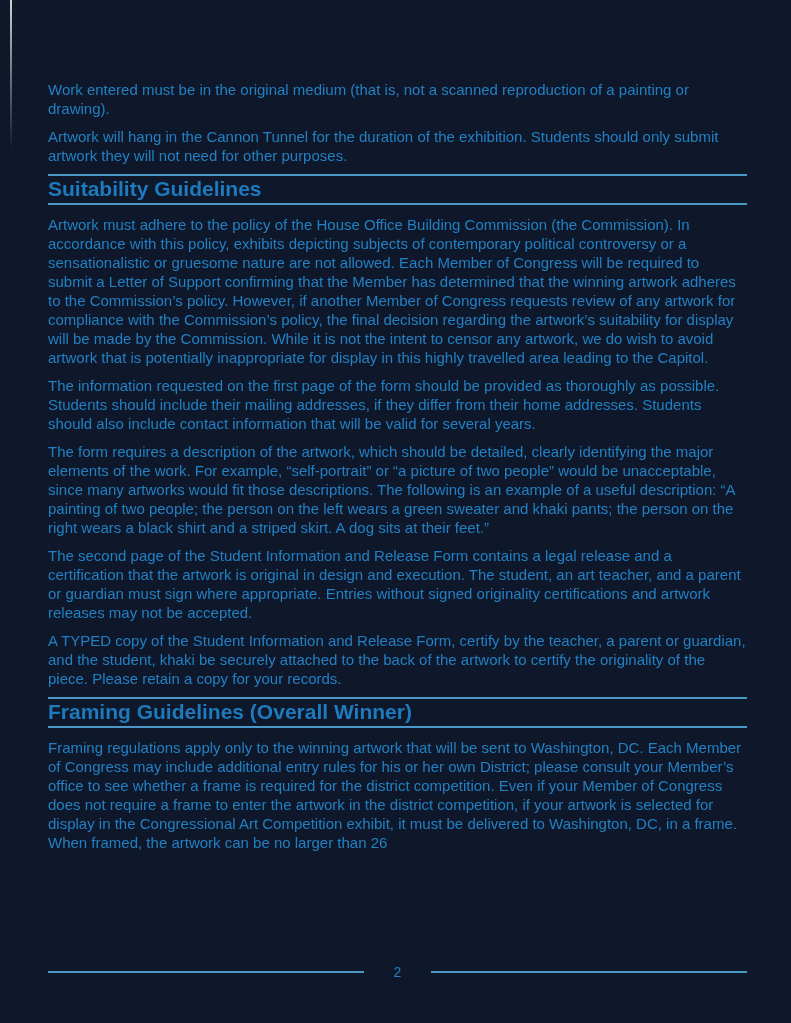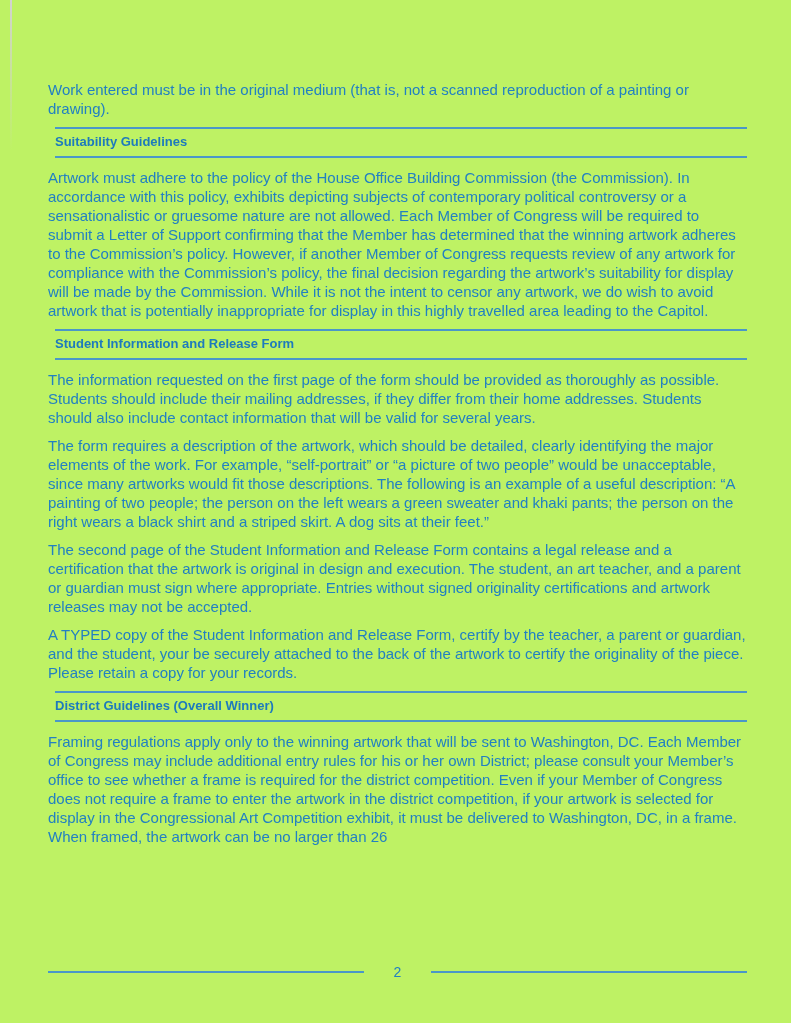--- a/index.html
+++ b/index.html
@@ -1,20 +1,20 @@
 <!DOCTYPE html>
 <html><head>
 <meta charset="utf-8">
 <style>
   html, body { margin: 0; padding: 0; background: #ffffff; }
   .page {
     position: relative;
     width: 791px;
     height: 1023px;
-    background: #bef264;
+    background: #0f172a;
     font-family: "Liberation Sans", sans-serif;
     color: #2280c2;
     overflow: hidden;
   }
   .page-edge {
     position: absolute;
     left: 10px;
     top: 0;
     width: 2px;
     height: 150px;
@@ -24,25 +24,25 @@
     position: absolute;
     left: 48px;
     top: 80px;
     width: 699px;
     font-size: 15px;
     line-height: 19px;
   }
   .content p { margin: 0 0 9px 0; }
   .content b { font-weight: normal; }
   .section-heading {
-    margin: 7px 0 10px 7px;
+    margin: 7px 0 10px 0;
     padding: 4px 0 5px 0;
     border-top: 2px solid #4a97c8;
     border-bottom: 2px solid #4a97c8;
-    font-size: 13px;
+    font-size: 21px;
     font-weight: bold;
     line-height: 18px;
     color: #1d7abd;
   }
   .footer {
     position: absolute;
     left: 48px;
     right: 44px;
     top: 964px;
     display: flex;
@@ -64,37 +64,37 @@
 <body>
 
 <div class="page">
 
   <div class="page-edge"></div>
 
   <main class="content">
 
     <p>Work entered must be in the original medium (that is, not a scanned reproduction of a painting or drawing).</p>
 
+    <p>Artwork will hang in the Cannon Tunnel for the duration of the exhibition. Students should only submit artwork they will not need for other purposes.</p>
 
     <h2 class="section-heading">Suitability Guidelines</h2>
 
     <p>Artwork must adhere to the policy of the House Office Building Commission (the Commission). In accordance with this policy, exhibits depicting subjects of contemporary political controversy or a sensationalistic or gruesome nature are not allowed. Each Member of Congress will be required to submit a Letter of Support confirming that the Member has determined that the winning artwork adheres to the Commission’s policy.  However, if another Member of Congress requests review of any artwork for compliance with the Commission’s policy, the final decision regarding the artwork’s suitability for display will be made by the Commission.  While it is not the intent to censor any artwork, we do wish to avoid artwork that is potentially inappropriate for display in this highly travelled area leading to the Capitol.</p>
 
-    <h2 class="section-heading">Student Information and Release Form</h2>
 
 
     <p>The information requested on the first page of the form should be provided as thoroughly as possible. Students should include their mailing addresses, if they differ from their home addresses. Students should also include contact information that will be valid for several years.</p>
 
     <p>The form requires a description of the artwork, which should be detailed, clearly identifying the major elements of the work. For example, “self-portrait” or “a picture of two people” would be unacceptable, since many artworks would fit those descriptions. The following is an example of a useful description: “A painting of two people; the person on the left wears a green sweater and khaki pants; the person on the right wears a black shirt and a striped skirt. A dog sits at their feet.”</p>
 
     <p>The second page of the Student Information and Release Form contains a legal release and a certification that the artwork is original in design and execution. The student, an art teacher, and a parent or guardian must sign where appropriate. Entries without signed originality certifications and artwork releases may not be accepted.</p>
 
-    <p><span>A </span><b>TYPED</b><span> copy of the Student Information and Release Form, certify by the teacher, a parent or guardian, and the student, </span><b>your be</b><span> securely attached to the back of the artwork to certify the originality of the piece. Please retain a copy for your records.</span></p>
+    <p><span>A </span><b>TYPED</b><span> copy of the Student Information and Release Form, certify by the teacher, a parent or guardian, and the student, </span><b>khaki be</b><span> securely attached to the back of the artwork to certify the originality of the piece. Please retain a copy for your records.</span></p>
 
-    <h2 class="section-heading">District Guidelines (Overall Winner)</h2>
+    <h2 class="section-heading">Framing Guidelines (Overall Winner)</h2>
 
     <p><b>Framing regulations apply only to the winning artwork that will be sent to Washington, DC.</b><span> Each Member of Congress may include additional entry rules for his or her own District; please consult your Member’s office to see whether a frame is required for the district competition. Even if your Member of Congress does not require a frame to enter the artwork in the district competition, </span><b>if your artwork is selected for display in the Congressional Art Competition exhibit, it must be delivered to Washington, DC, in a frame. When framed, the artwork can be no larger than 26</b></p>
 
   </main>
 
   <footer class="footer">
     <span class="footer-rule"></span>
     <span class="footer-page-number">2</span>
     <span class="footer-rule"></span>
   </footer>

